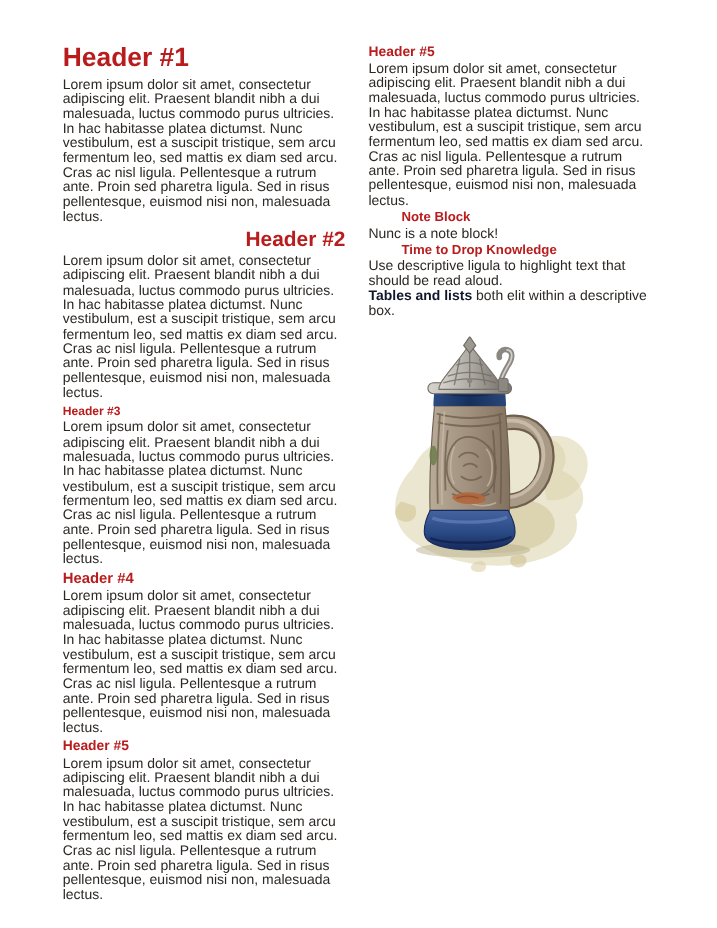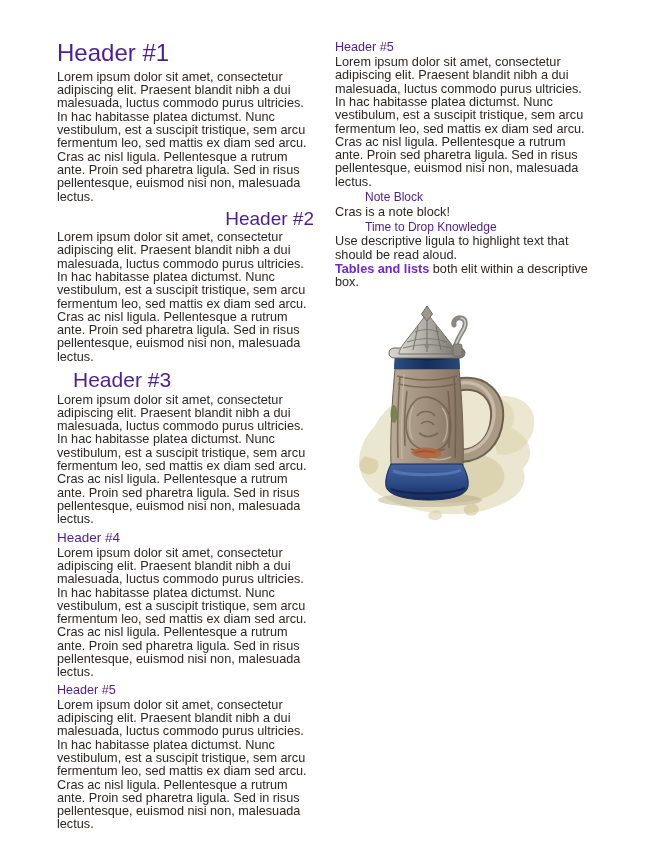--- a/index.html
+++ b/index.html
@@ -18,32 +18,32 @@
   }
   .col { width: 257px; }
   p.body-text {
     font-size: 12.7px;
     line-height: 13.3px;
     margin: 0 0 1px 0;
     color: #2b2724;
     text-align: left;
   }
   h1, h2, h3, h4, h5, h6 {
-    color: #4c1d95;
-    font-weight: 400;
+    color: #b91c1c;
+    font-weight: 700;
     line-height: 1.12;
   }
   h1 { font-size: 24px;   margin: 0 0 4px 0; }
   h2 { font-size: 19px;   margin: 4px 0 2px 0; text-align: right; }
-  h3 { font-size: 21px; margin: 4px 0 2px 16px; }
+  h3 { font-size: 11px; margin: 4px 0 2px 0; }
   h4 { font-size: 13.5px; margin: 3px 0 2px 0; }
   h5 { font-size: 12.6px; margin: 3px 0 2px 0; }
   h6 { font-size: 12px;   margin: 2px 0 1px 0; padding-left: 30px; }
   .col-right h5.first { margin-top: 0; }
-  strong { color: #6d28d9; }
+  strong { color: #0f172a; }
   figure.stein {
     margin: 17px 0 0 10px;
     width: 230px; height: 218px;
   }
 </style>
 </head>
 <body>
 
 <div class="page">
 
@@ -62,21 +62,21 @@
 
     <h5>Header #5</h5>
     <p class="body-text">Lorem ipsum dolor sit amet, consectetur adipiscing elit. Praesent blandit nibh a dui malesuada, luctus commodo purus ultricies. In hac habitasse platea dictumst. Nunc vestibulum, est a suscipit tristique, sem arcu fermentum leo, sed mattis ex diam sed arcu. Cras ac nisl ligula. Pellentesque a rutrum ante. Proin sed pharetra ligula. Sed in risus pellentesque, euismod nisi non, malesuada lectus.</p>
   </div>
 
   <div class="col col-right">
     <h5 class="first">Header #5</h5>
     <p class="body-text">Lorem ipsum dolor sit amet, consectetur adipiscing elit. Praesent blandit nibh a dui malesuada, luctus commodo purus ultricies. In hac habitasse platea dictumst. Nunc vestibulum, est a suscipit tristique, sem arcu fermentum leo, sed mattis ex diam sed arcu. Cras ac nisl ligula. Pellentesque a rutrum ante. Proin sed pharetra ligula. Sed in risus pellentesque, euismod nisi non, malesuada lectus.</p>
 
     <h6>Note Block</h6>
-    <p class="body-text">Cras is a note block!</p>
+    <p class="body-text">Nunc is a note block!</p>
 
     <h6>Time to Drop Knowledge</h6>
     <p class="body-text">Use descriptive ligula to highlight text that should be read aloud.</p>
 
     <p class="body-text"><strong>Tables and lists</strong><span> both elit within a descriptive box.</span></p>
 
     <figure class="stein">
       <svg width="230" height="218" viewBox="0 0 230 218">
         <defs>
           <linearGradient id="gBody" x1="0" y1="0" x2="1" y2="0">

